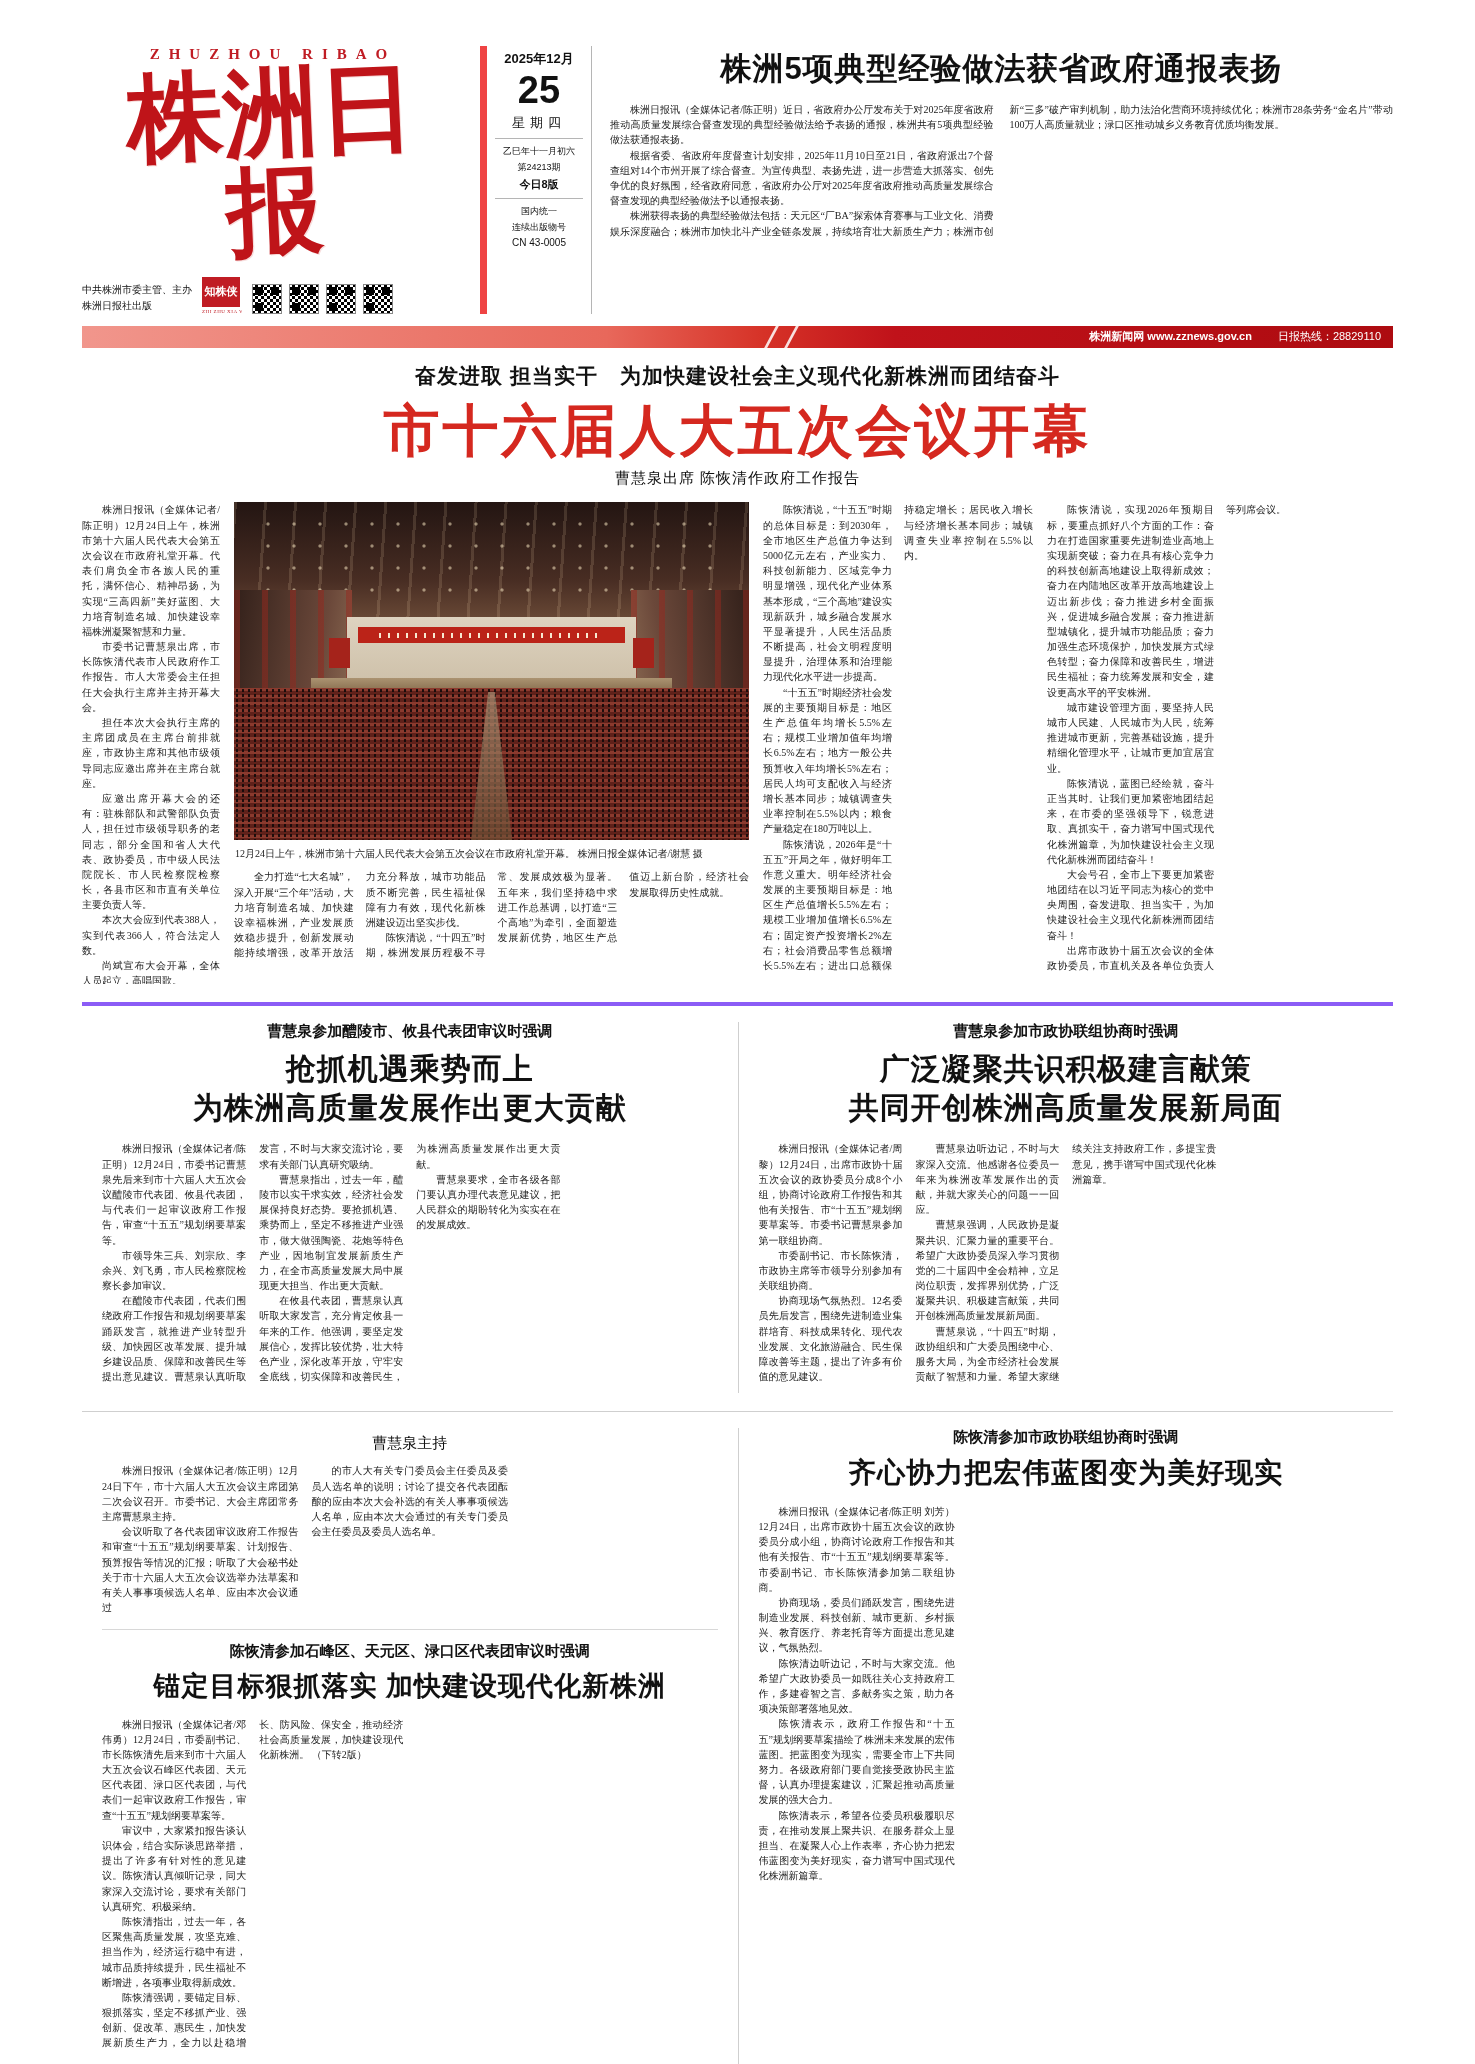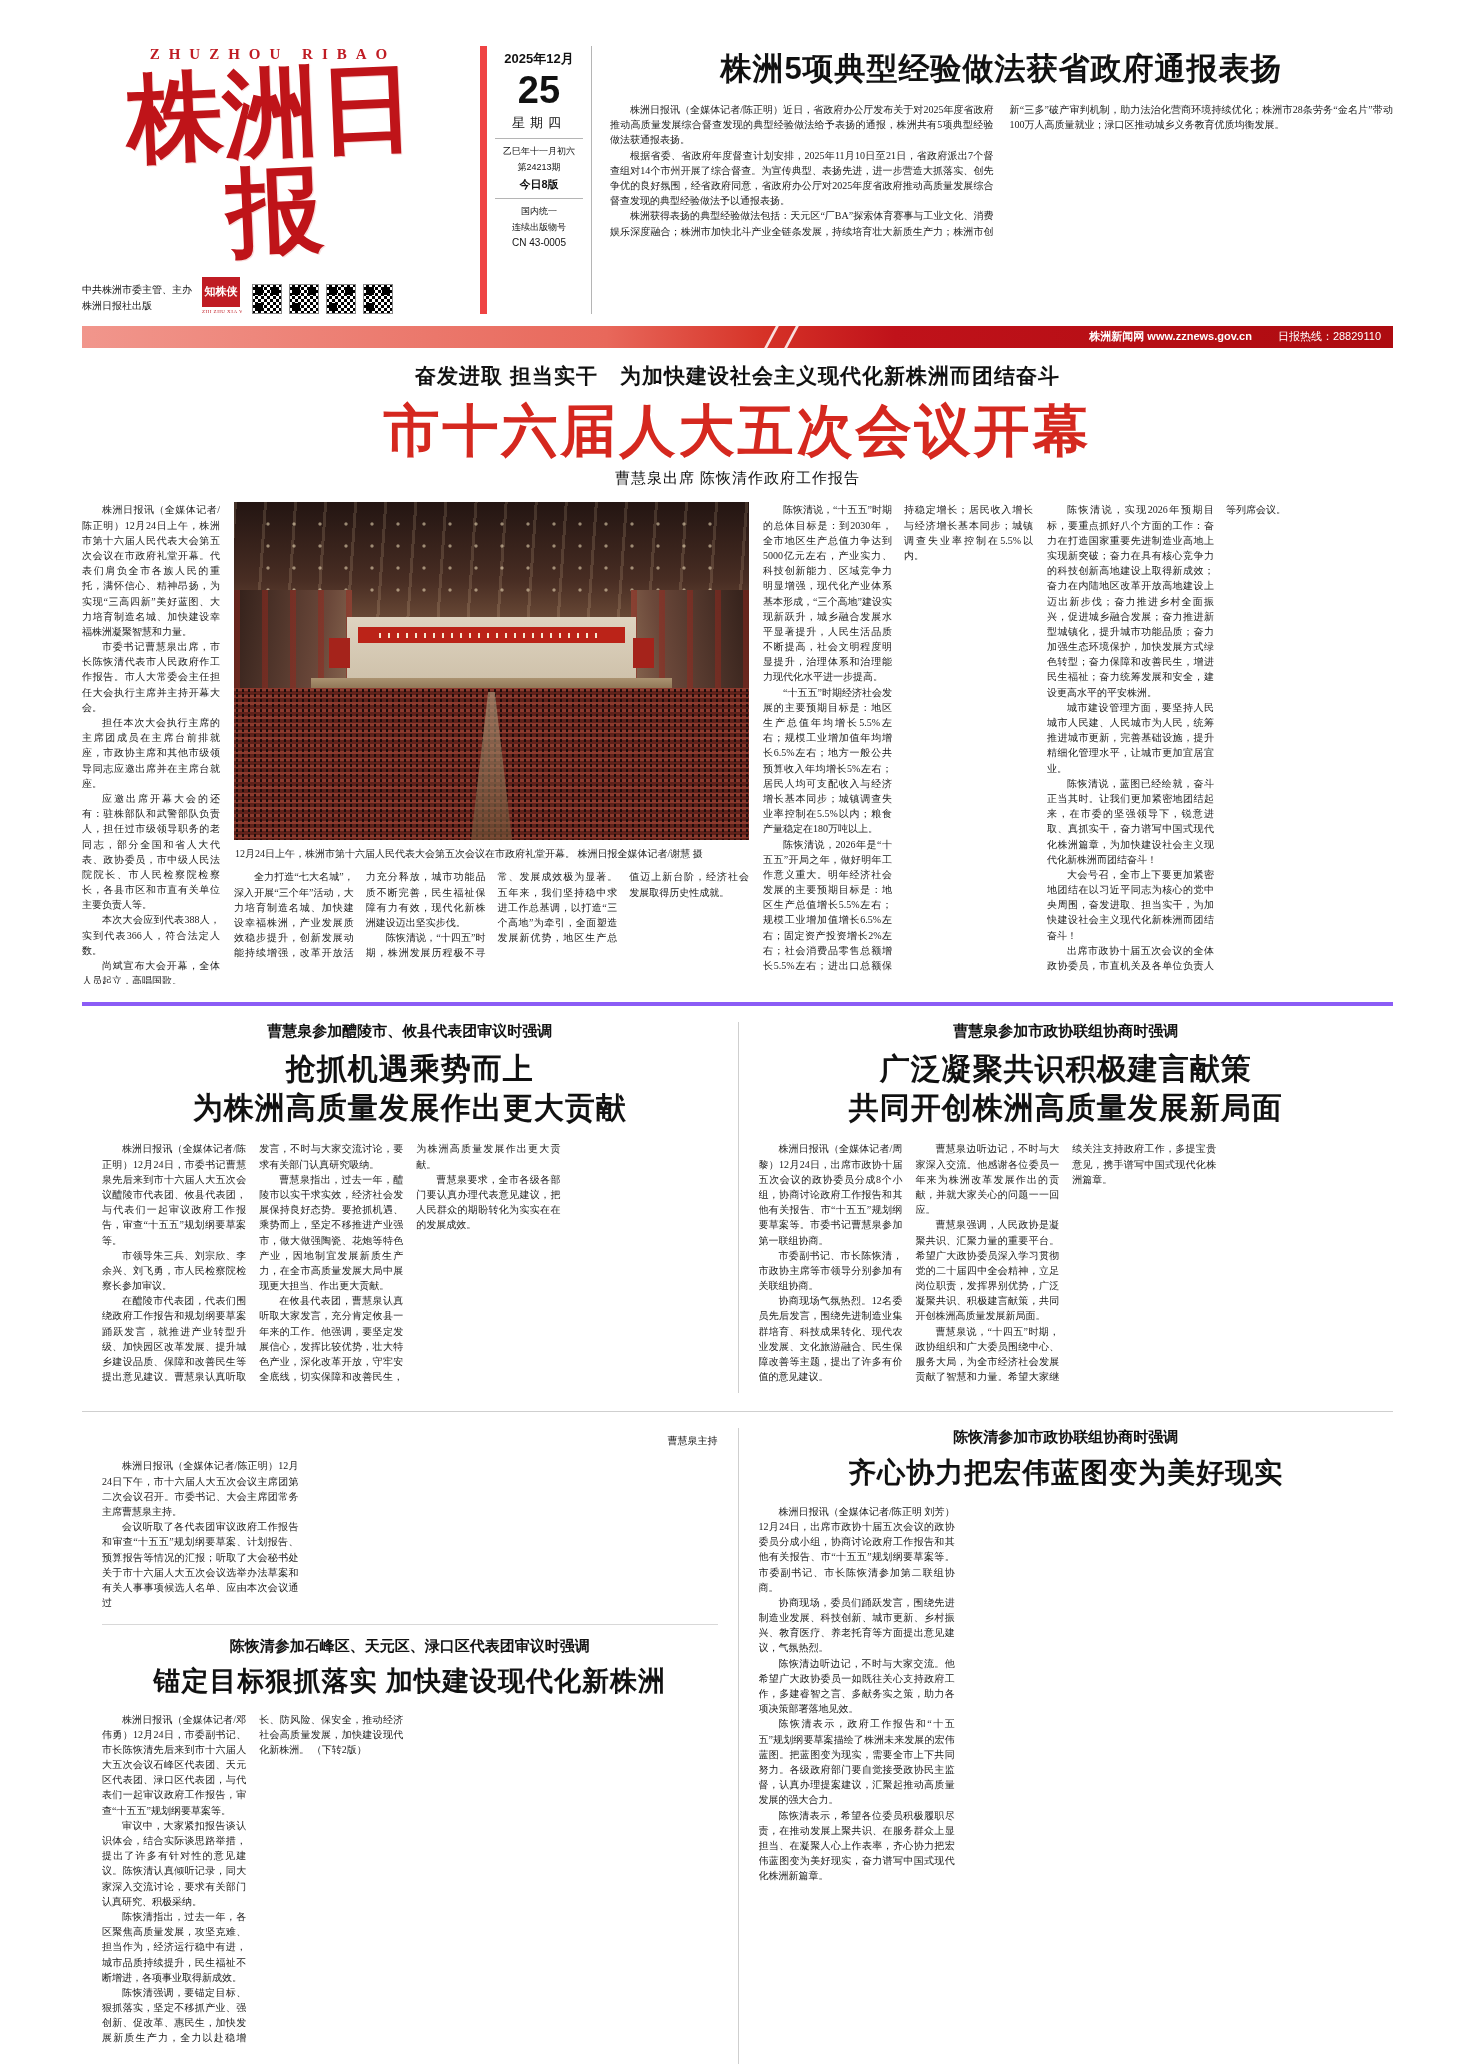--- a/index.html
+++ b/index.html
@@ -115,21 +115,21 @@
     text-align:center;margin:0;line-height:1.3;letter-spacing:1px;}
   .mid-body{columns:4;column-gap:13px;height:252px;margin-top:14px;}
   
   .bottom{display:grid;grid-template-columns:1fr 1fr;border-top:1px solid #cfcfcf;
     margin-top:18px;padding-top:16px;}
   .bottom > div{padding:0 20px;}
   .bottom .b-right{border-left:1px solid #cfcfcf;}
   .bottom h3{font-family:"Liberation Sans",sans-serif;font-weight:900;text-align:center;
     margin:0;line-height:1.3;letter-spacing:1px;}
   .b-art1 h3{font-size:25px;}
-  .byline{font-family:"Liberation Sans",sans-serif;font-size:10px;text-align:right;margin:6px 0 10px;}
+  .byline{font-family:"Liberation Sans",sans-serif;font-size:15px;text-align:center;margin:6px 0 10px;}
   .b1-body{columns:3;column-gap:13px;height:152px;}
   .b-art2{border-top:1px solid #d8d8d8;margin-top:14px;padding-top:12px;}
   .b-art2 h3{font-size:27px;}
   .b2-body{columns:4;column-gap:13px;height:346px;margin-top:12px;}
   .b-right h3{font-size:28px;}
   .br-body{columns:3;column-gap:13px;height:560px;margin-top:12px;}
 </style>
 </head>
 <body>
 
@@ -268,20 +268,21 @@
     </article>
   </section>
 
   <section class="bottom">
     <div class="b-left">
       <article class="b-art1">
         <div class="byline">曹慧泉主持</div>
         <div class="body b1-body">
             <p>株洲日报讯（全媒体记者/陈正明）12月24日下午，市十六届人大五次会议主席团第二次会议召开。市委书记、大会主席团常务主席曹慧泉主持。</p>
             <p>会议听取了各代表团审议政府工作报告和审查“十五五”规划纲要草案、计划报告、预算报告等情况的汇报；听取了大会秘书处关于市十六届人大五次会议选举办法草案和有关人事事项候选人名单、应由本次会议通过</p>
+            <p>的市人大有关专门委员会主任委员及委员人选名单的说明；讨论了提交各代表团酝酿的应由本次大会补选的有关人事事项候选人名单，应由本次大会通过的有关专门委员会主任委员及委员人选名单。</p>
           </div>
       </article>
       <article class="b-art2">
         <div class="kicker-sm">陈恢清参加石峰区、天元区、渌口区代表团审议时强调</div>
         <h3>锚定目标狠抓落实  加快建设现代化新株洲</h3>
         <div class="body b2-body">
             <p>株洲日报讯（全媒体记者/邓伟勇）12月24日，市委副书记、市长陈恢清先后来到市十六届人大五次会议石峰区代表团、天元区代表团、渌口区代表团，与代表们一起审议政府工作报告，审查“十五五”规划纲要草案等。</p>
             <p>审议中，大家紧扣报告谈认识体会，结合实际谈思路举措，提出了许多有针对性的意见建议。陈恢清认真倾听记录，同大家深入交流讨论，要求有关部门认真研究、积极采纳。</p>
             <p>陈恢清指出，过去一年，各区聚焦高质量发展，攻坚克难、担当作为，经济运行稳中有进，城市品质持续提升，民生福祉不断增进，各项事业取得新成效。</p>
             <p>陈恢清强调，要锚定目标、狠抓落实，坚定不移抓产业、强创新、促改革、惠民生，加快发展新质生产力，全力以赴稳增长、防风险、保安全，推动经济社会高质量发展，加快建设现代化新株洲。 （下转2版）</p>

